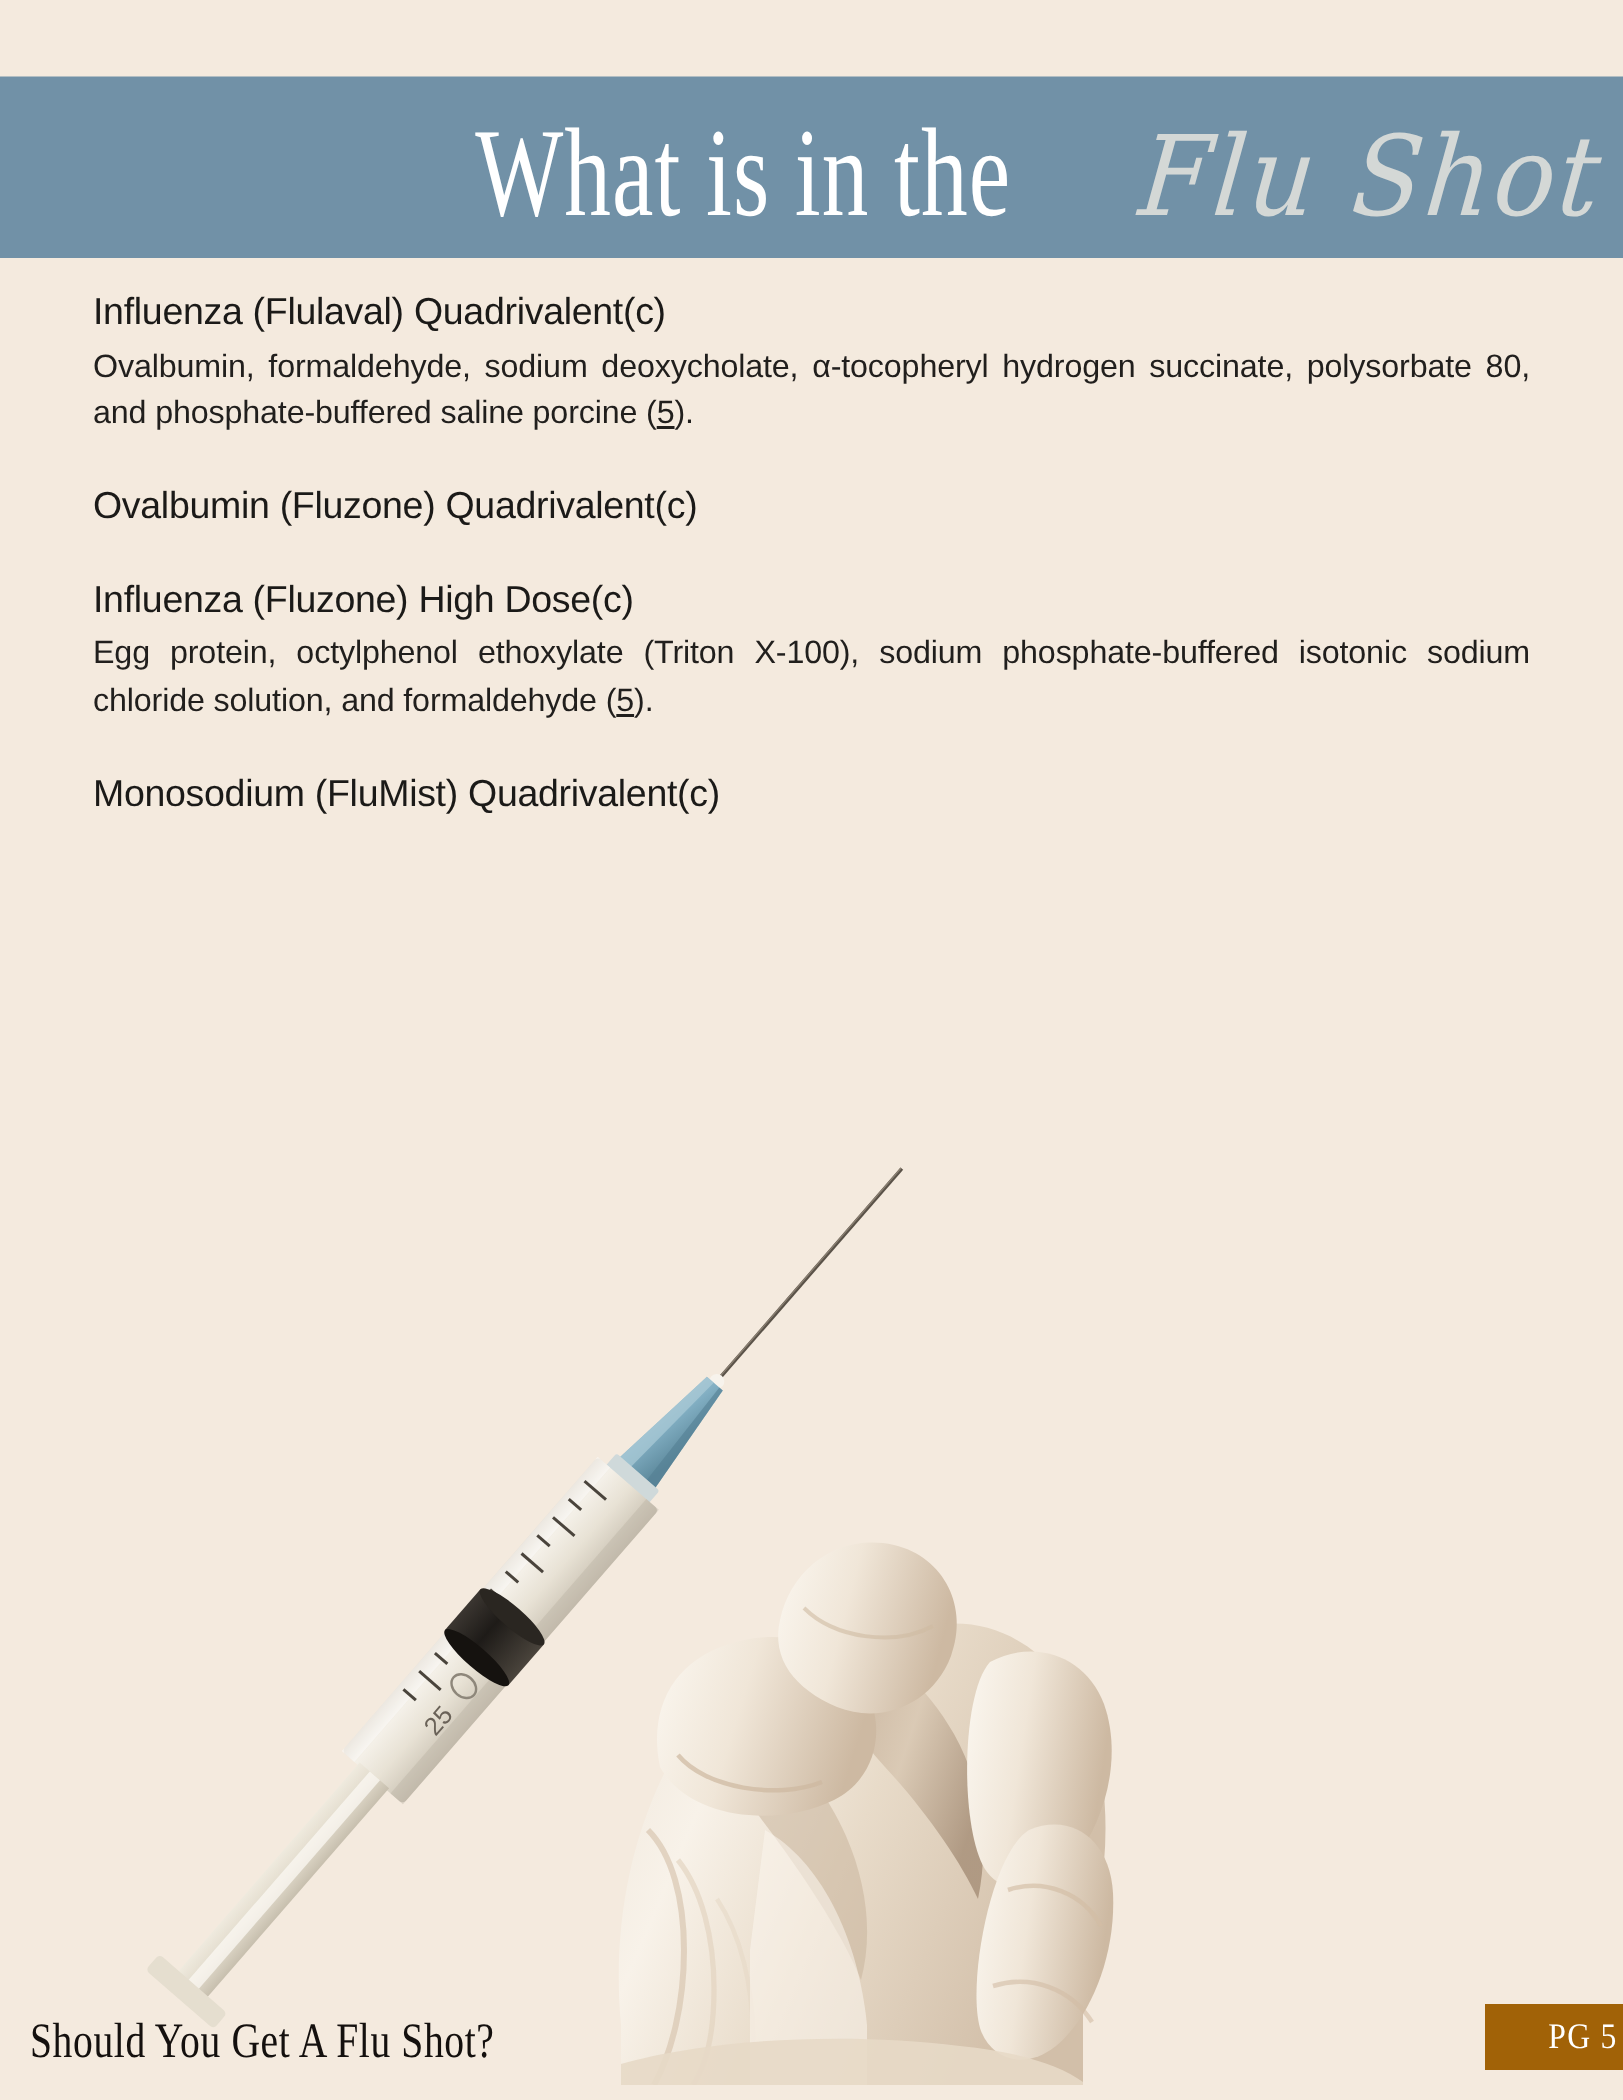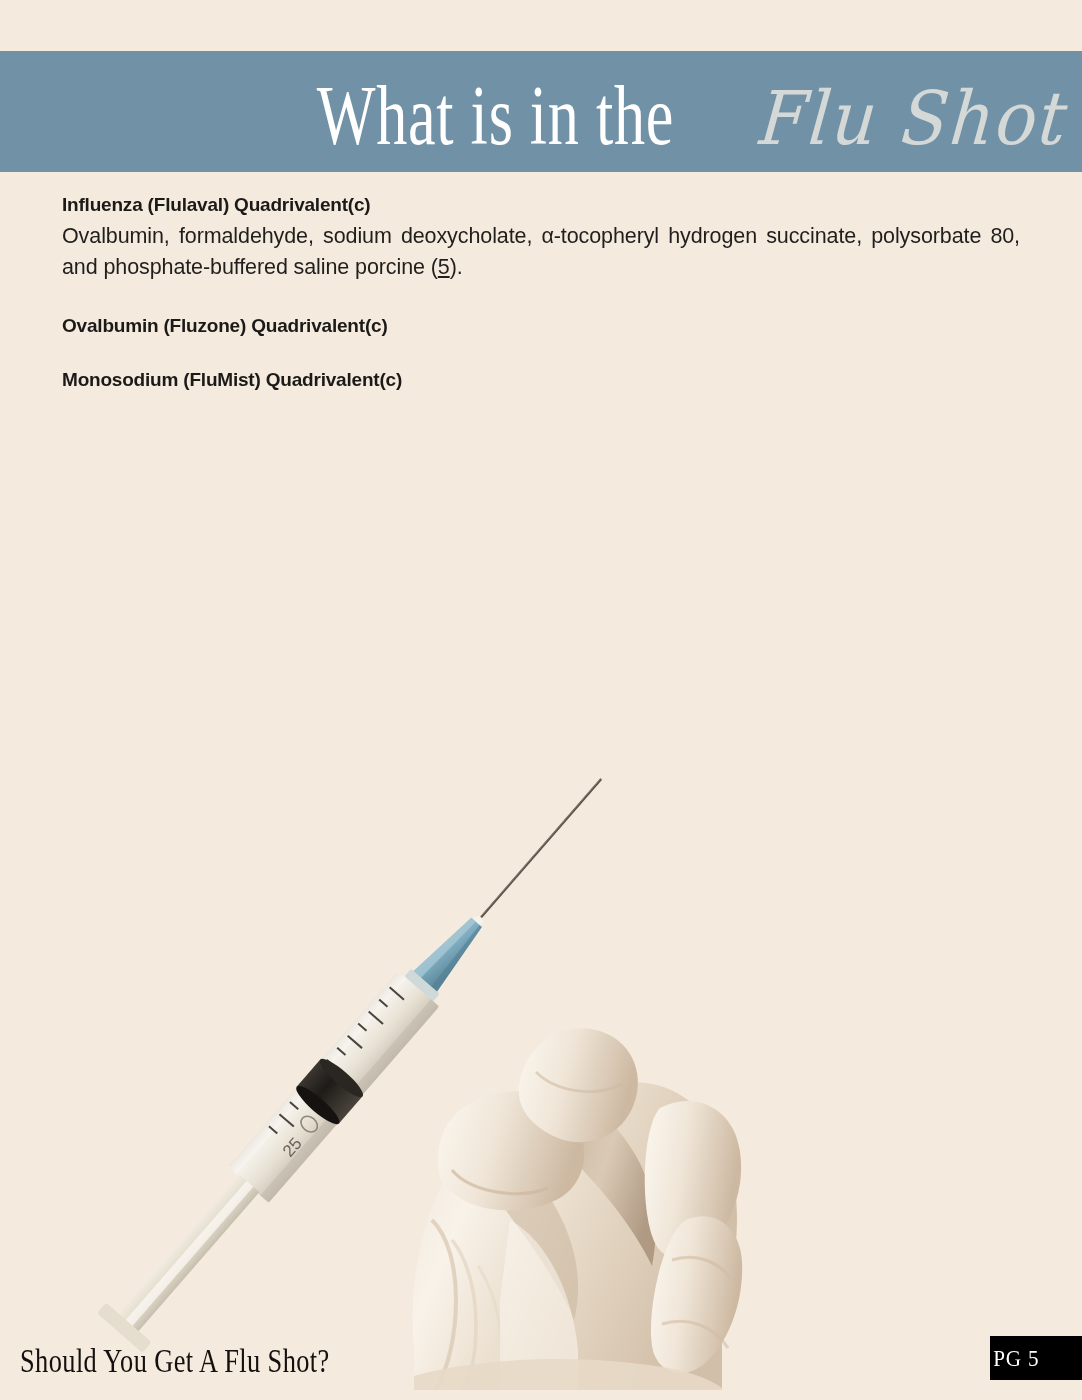--- a/index.html
+++ b/index.html
@@ -74,22 +74,22 @@
     top: 192px;
     width: 958px;
   }
   .section {
     margin-bottom: 29px;
   }
   .section:last-child { margin-bottom: 0; }
 
   .sec-heading {
     font-family: "Liberation Sans", sans-serif;
-    font-weight: bold;
-    font-size: 19px;
+    font-weight: normal;
+    font-size: 25px;
     line-height: 1.35;
     color: #1b1a18;
     margin: 0 0 3px 0;
     letter-spacing: -0.2px;
   }
   .sec-body {
     font-family: "Liberation Sans", sans-serif;
     font-weight: 400;
     font-size: 21.5px;
     line-height: 1.47;
@@ -131,24 +131,24 @@
     transform-origin: left bottom;
     white-space: nowrap;
     letter-spacing: 0.5px;
   }
   .page-badge {
     position: absolute;
     right: 0;
     bottom: 20px;
     width: 92px;
     height: 44px;
-    background: #000000;
+    background: #a16207;
     display: flex;
     align-items: center;
-    justify-content: flex-start;
+    justify-content: flex-end;
   }
   .page-badge span {
     font-family: "Liberation Serif", "DejaVu Serif", serif;
     font-size: 24px;
     color: #ffffff;
     letter-spacing: 1px;
     transform: scaleX(0.88);
   }
 </style>
 </head>
@@ -167,20 +167,24 @@
 
     <div class="section">
       <p class="sec-heading">Influenza (Flulaval) Quadrivalent(c)</p>
       <p class="sec-body"><span>Ovalbumin, formaldehyde, sodium deoxycholate, α-tocopheryl hydrogen succinate, polysorbate 80, and phosphate-buffered saline porcine (</span><span class="cite">5</span><span class="tail">).</span></p>
     </div>
 
     <div class="section">
       <p class="sec-heading">Ovalbumin (Fluzone) Quadrivalent(c)</p>
     </div>
 
+    <div class="section">
+      <p class="sec-heading">Influenza (Fluzone) High Dose(c)</p>
+      <p class="sec-body"><span>Egg protein, octylphenol ethoxylate (Triton X-100), sodium phosphate-buffered isotonic sodium chloride solution, and formaldehyde (</span><span class="cite">5</span><span class="tail">).</span></p>
+    </div>
 
     <div class="section">
       <p class="sec-heading">Monosodium (FluMist) Quadrivalent(c)</p>
     </div>
 
   </div>
 
   <div class="photo">
     <svg width="1082" height="690" viewBox="0 0 1082 690" xmlns="http://www.w3.org/2000/svg">
       <defs>

